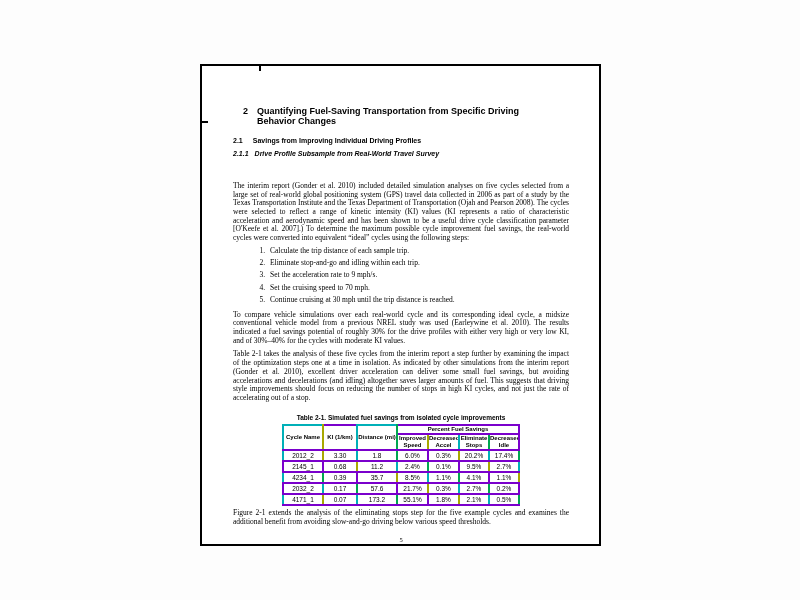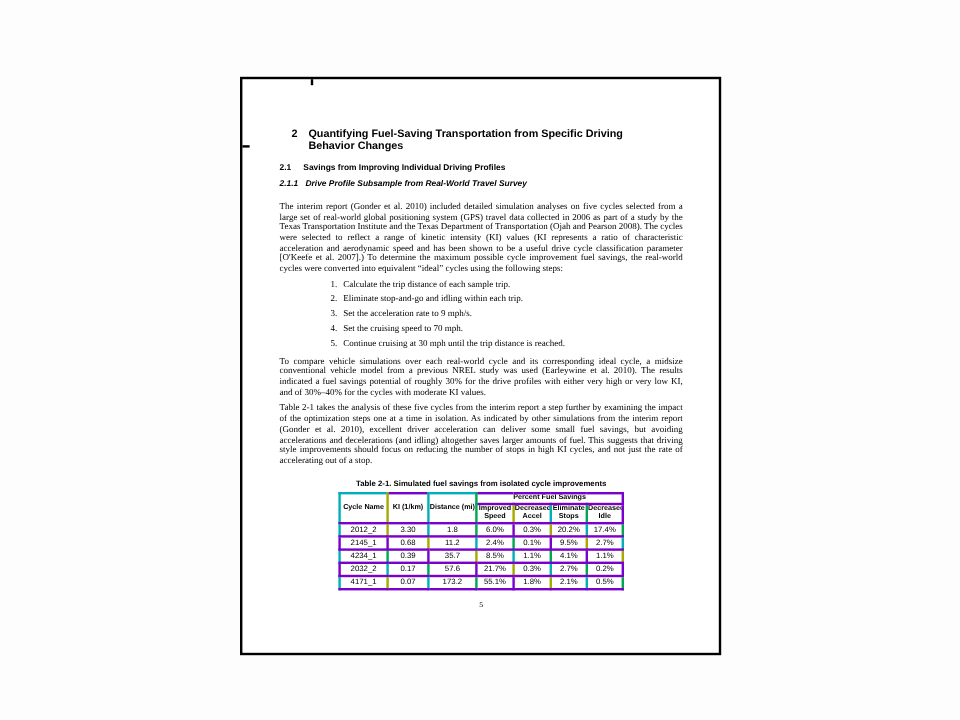--- a/index.html
+++ b/index.html
@@ -26,26 +26,26 @@
     font: bold 7px/8px "Liberation Sans", sans-serif;
   }
   h3.sec {
     display: flex; gap: 6px; margin: 5px 0 0 0;
     font: bold italic 7px/8px "Liberation Sans", sans-serif;
   }
   p.body {
     font: 7.5px/8.7px "Liberation Serif", serif;
     text-align: justify;
   }
-  p.p1 { margin-top: 10px; }
+  p.p1 { margin-top: 24px; }
   p.p2 { margin-top: 6px; }
   p.p3 { margin-top: 5px; }
   p.p4 { margin-top: 3px; }
   ol.steps {
-    margin: 4px 0 0 50px;
+    margin: 4px 0 0 34px;
     font: 7.5px/8.7px "Liberation Serif", serif;
   }
   ol.steps li { margin-bottom: 3.6px; padding-left: 3px; }
   .caption {
     margin-top: 11px; text-align: center;
     font: bold 6.5px/7.5px "Liberation Sans", sans-serif;
   }
   table.fuel-table {
     border-collapse: collapse; table-layout: fixed;
     width: 236px; margin: 3px auto 0 auto;
@@ -169,18 +169,19 @@
               <td style="border-color: rgb(122, 0, 204) rgb(0, 176, 184) rgb(122, 0, 204) rgb(122, 0, 204);">0.07</td>
               <td style="border-color: rgb(0, 176, 184) rgb(0, 166, 80) rgb(122, 0, 204) rgb(0, 176, 184);">173.2</td>
               <td style="border-color: rgb(122, 0, 204);">55.1%</td>
               <td style="border-color: rgb(0, 176, 184) rgb(168, 168, 0) rgb(122, 0, 204) rgb(0, 176, 184);">1.8%</td>
               <td style="border-color: rgb(122, 0, 204) rgb(0, 176, 184) rgb(122, 0, 204) rgb(122, 0, 204);">2.1%</td>
               <td style="border-color: rgb(0, 176, 184) rgb(0, 166, 80) rgb(122, 0, 204) rgb(0, 176, 184);">0.5%</td>
             </tr>
           </tbody>
       </table>
 
+      <p class="body p4">Figure 2-1 extends the analysis of the eliminating stops step for the five example cycles and examines the additional benefit from avoiding slow-and-go driving below various speed thresholds.</p>
 
       <div class="footer">5</div>
 
     </div>
   </div>
 </div>
 
 </body></html>

